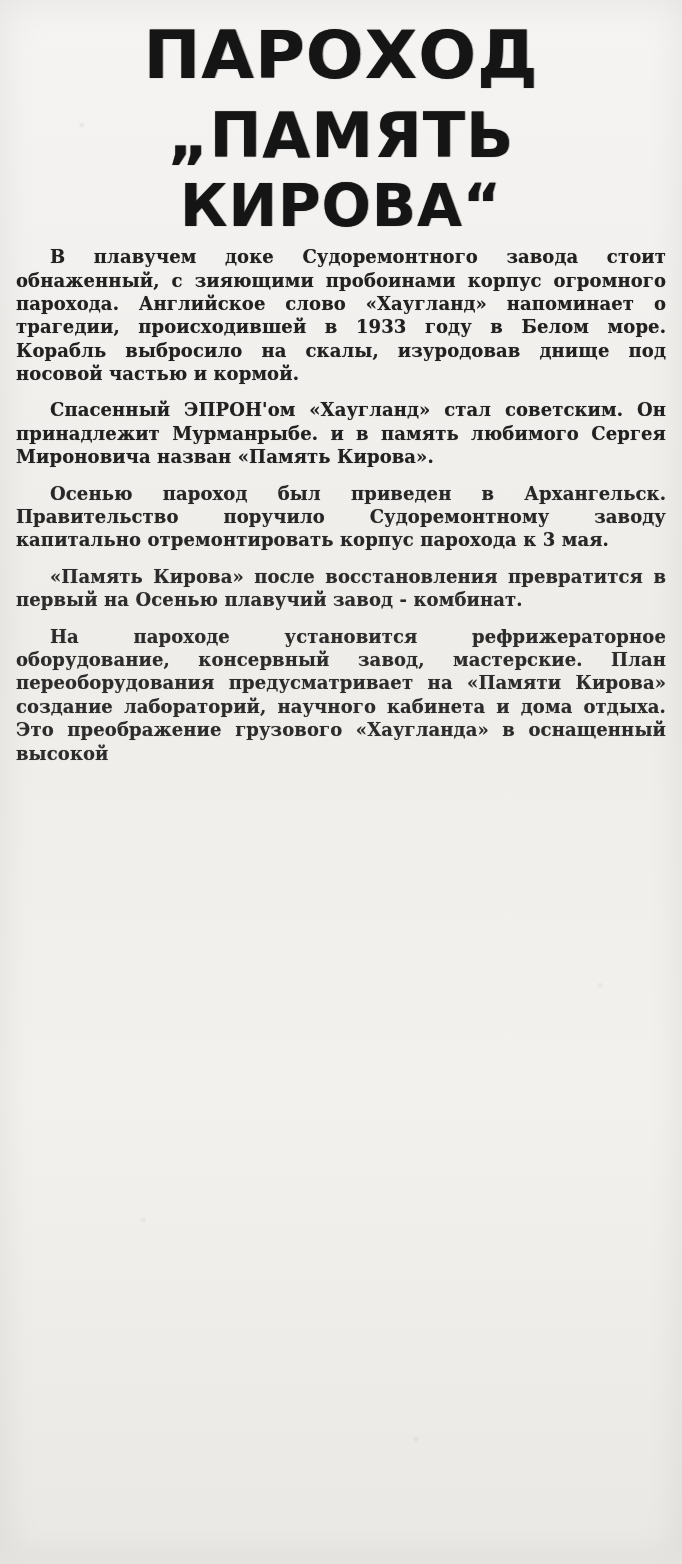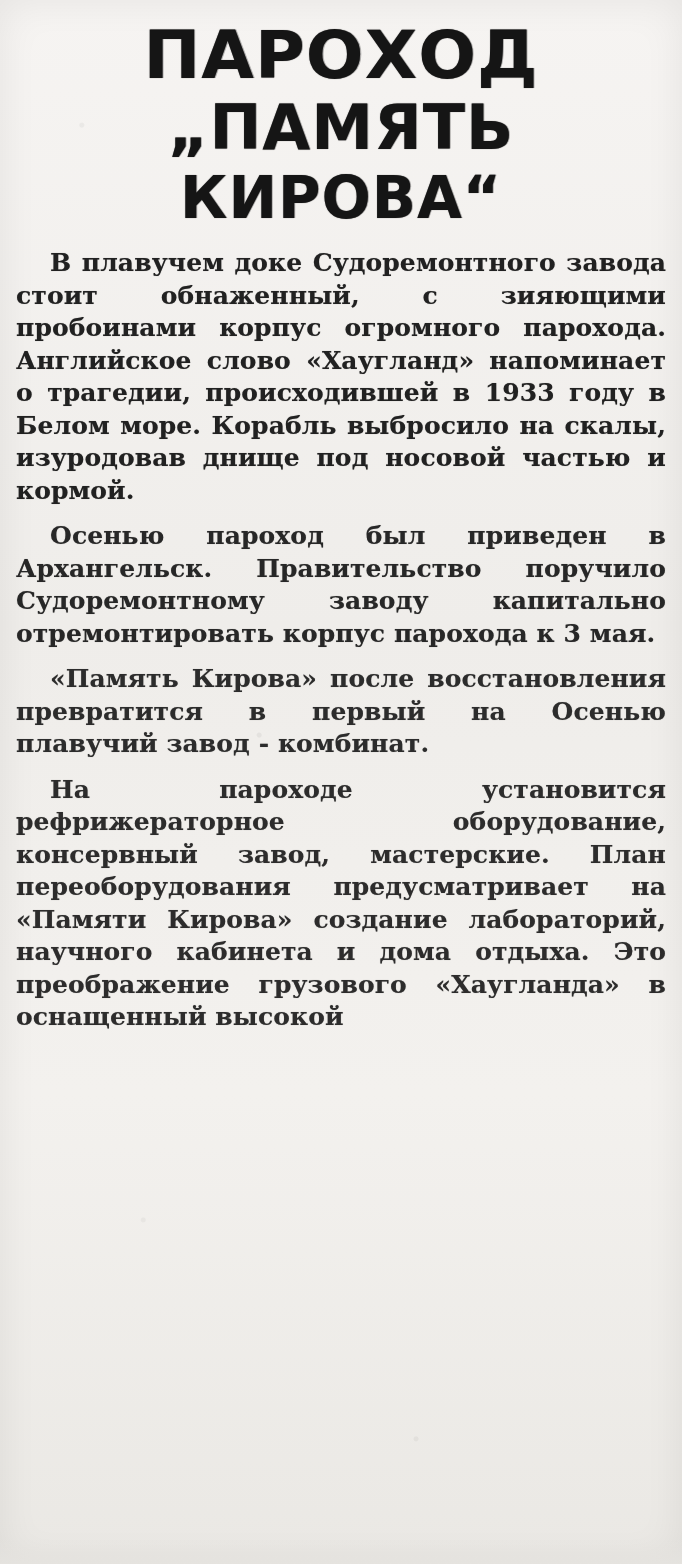--- a/index.html
+++ b/index.html
@@ -40,32 +40,32 @@
     text-shadow: 0 0 1px rgba(0,0,0,0.55), 1px 0 0 rgba(0,0,0,0.25);
   }
   .headline .l1 {
     display: block;
     font-size: 66px;
     transform: scaleX(1.03);
   }
   .headline .l2 {
     display: block;
     font-size: 62px;
-    margin-top: 12px;
+    margin-top: 20px;
   }
   .headline .l3 {
     display: block;
     font-size: 58px;
     margin-top: 16px;
   }
   .body-text {
-    margin-top: 22px;
+    margin-top: 12px;
     color: #121212;
     font-family: "DejaVu Serif", serif;
-    font-size: 25px;
+    font-size: 18px;
     line-height: 1.30;
     text-align: justify;
     text-justify: inter-word;
     font-weight: 600;
     letter-spacing: 0.1px;
   }
   .body-text p {
     margin: 0 0 13px 0;
     text-indent: 34px;
     text-shadow: 0 0 0.8px rgba(0,0,0,0.5);
@@ -98,20 +98,21 @@
 <div class="page">
 
   <div class="headline">
     <span class="l1">ПАРОХОД</span>
     <span class="l2">„ПАМЯТЬ</span>
     <span class="l3">КИРОВА“</span>
   </div>
 
   <div class="body-text">
     <p class="ink-a">В плавучем доке Судоремонтного завода стоит обнаженный, с зияющими пробоинами корпус огромного парохода. Английское слово «Хаугланд» напоминает о трагедии, происходившей в 1933 году в Белом море. Корабль выбросило на скалы, изуродовав днище под носовой частью и кормой.</p>
+    <p class="ink-a">Спасенный ЭПРОН'ом «Хаугланд» стал советским. Он принадлежит Мурманрыбе. и в память любимого Сергея Мироновича назван «Память Кирова».</p>
     <p class="ink-d">Осенью пароход был приведен в Архангельск. Правительство поручило Судоремонтному заводу капитально отремонтировать корпус парохода к 3 мая.</p>
     <p class="ink-b">«Память Кирова» после восстановления превратится в первый на Осенью плавучий завод - комбинат.</p>
     <p class="ink-b">На пароходе установится рефрижераторное оборудование, консервный завод, мастерские. План переоборудования предусматривает на «Памяти Кирова» создание лабораторий, научного кабинета и дома отдыха. Это преображение грузового «Хаугланда» в оснащенный высокой</p>
   </div>
 
   <div class="edge-shade"></div>
   <div class="fade-bottom"></div>
 </div>
 
 </body></html>

